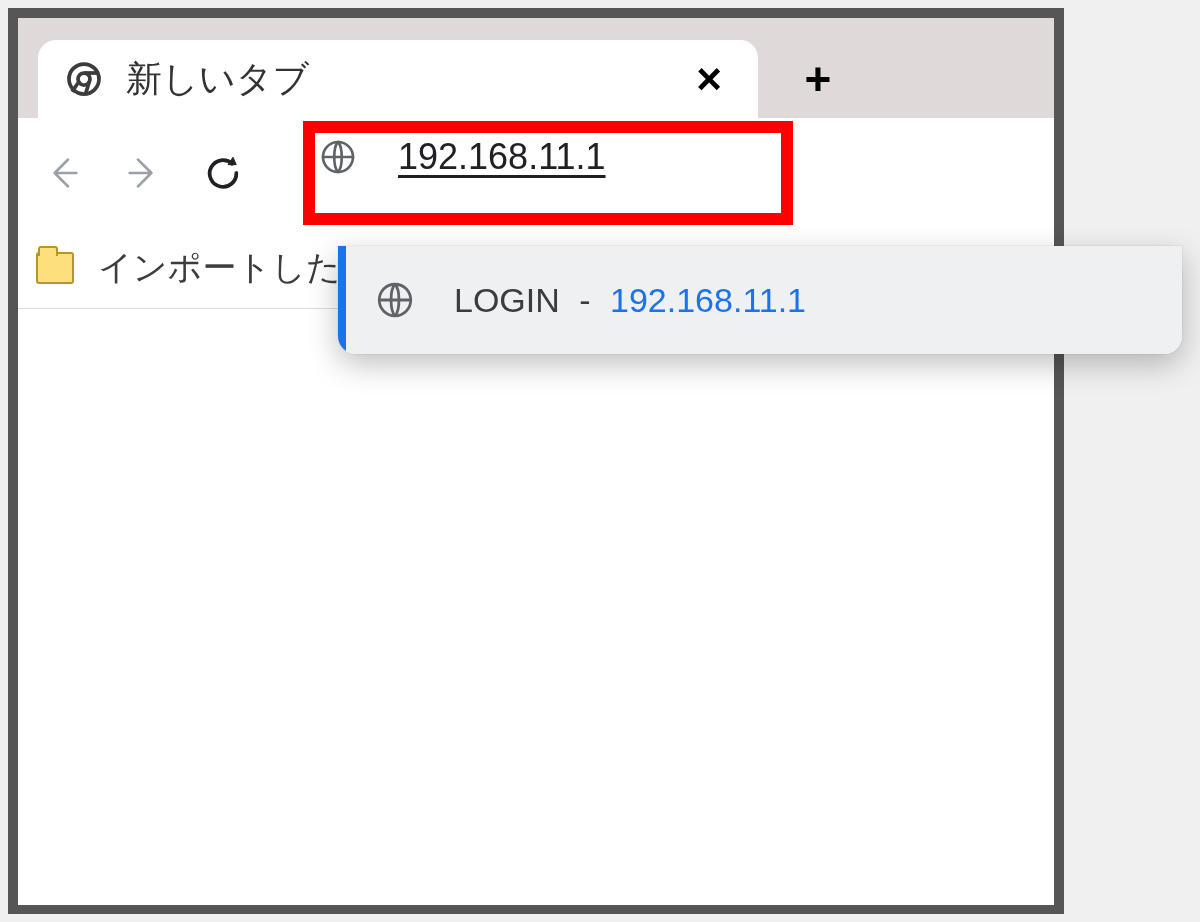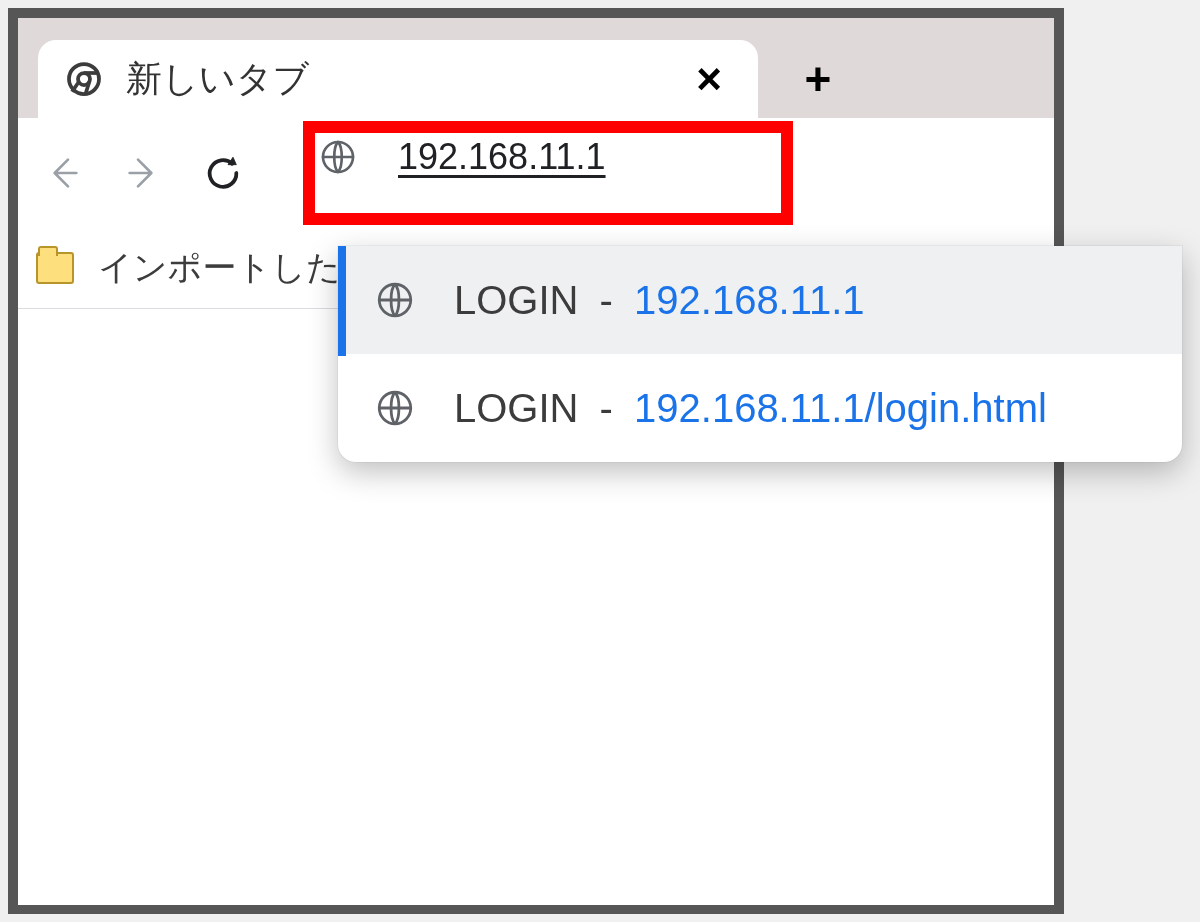--- a/index.html
+++ b/index.html
@@ -178,21 +178,21 @@
     position:absolute;
     left:0; top:0;
     width:8px; height:110px;
     background:#1a73e8;
   }
   .sugg {
     display:flex;
     align-items:center;
     height: 108px;
     padding-left: 36px;
-    font-size: 40px;
+    font-size: 34px;
     color:#3c3c3c;
     cursor:pointer;
   }
   .sugg.selected { background:#eef0f2; }
   .sugg .icon {
     width: 42px; height:42px;
     margin-right: 38px;
     display:flex; align-items:center; justify-content:center;
     color:#5f6368;
   }
@@ -265,24 +265,15 @@
   <div class="omnibox-popup" id="omnibox">
       <div class="sugg selected">
         <span class="icon">
           <svg viewBox="0 0 48 48">
             <circle cx="24" cy="24" r="18" fill="none" stroke="#5f6368" stroke-width="3.2"></circle>
             <path fill="none" stroke="#5f6368" stroke-width="3.2" d="M6 24h36M24 6c6 6 6 30 0 36M24 6c-6 6-6 30 0 36"></path>
           </svg>
         </span>
         <span class="label"><span>LOGIN</span><span class="sep"> - </span><span class="link">192.168.11.1</span></span>
       </div>
-      <div class="sugg">
-        <span class="icon">
-          <svg viewBox="0 0 48 48">
-            <circle cx="24" cy="24" r="18" fill="none" stroke="#5f6368" stroke-width="3.2"></circle>
-            <path fill="none" stroke="#5f6368" stroke-width="3.2" d="M6 24h36M24 6c6 6 6 30 0 36M24 6c-6 6-6 30 0 36"></path>
-          </svg>
-        </span>
-        <span class="label"><span>LOGIN</span><span class="sep"> - </span><span class="link">192.168.11.1/login.html</span></span>
-      </div>
     </div>
 
 </div>
 
 </body></html>

